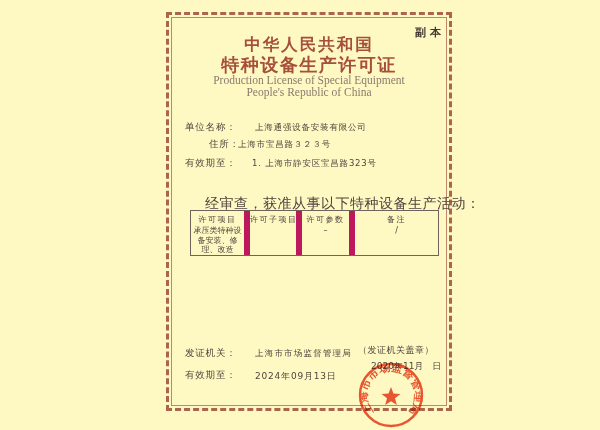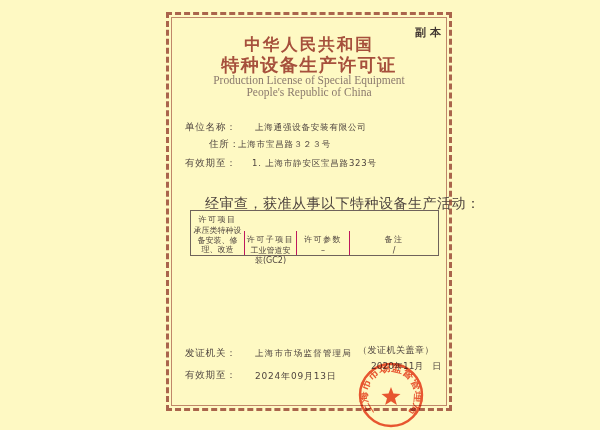--- a/index.html
+++ b/index.html
@@ -37,21 +37,21 @@
   .approval{left:205px;top:195px;font-size:14px;color:#4e443f;letter-spacing:.5px;}
   
   .lic-table{
     position:absolute;left:190px;top:210px;width:247px;height:44px;
     display:flex;border:1px solid #6f635b;box-sizing:content-box;
   }
   .cell{
     box-sizing:border-box;display:flex;flex-direction:column;align-items:stretch;
     font-size:8px;color:#4e443f;
   }
-  .cell + .cell{border-left:1px solid #be185d;margin-top:20px;}
+  .cell + .cell{border-left:6px solid #be185d;}
   .cell .th{
     padding-top:3px;text-align:center;letter-spacing:1.5px;white-space:nowrap;
     overflow:visible;
   }
   .cell .td{
     flex:1;display:flex;align-items:center;justify-content:center;
     text-align:center;padding:1px 2px 20px 2px;
     word-break:break-all;line-height:9.5px;white-space:normal;
   }
   
@@ -89,21 +89,20 @@
 
   <div class="abs approval">经审查，获准从事以下特种设备生产活动：</div>
 
   <div class="lic-table">
     <div class="cell" style="width:53px;">
       <div class="th">许可项目</div>
       <div class="td">承压类特种设备安装、修理、改造</div>
     </div>
     <div class="cell" style="width:52px;">
       <div class="th">许可子项目</div>
-      <div class="td">工业管道安装(GC2)</div>
     </div>
     <div class="cell" style="width:53px;">
       <div class="th">许可参数</div>
       <div class="td">–</div>
     </div>
     <div class="cell" style="width:89px;">
       <div class="th">备注</div>
       <div class="td">/</div>
     </div>
   </div>

